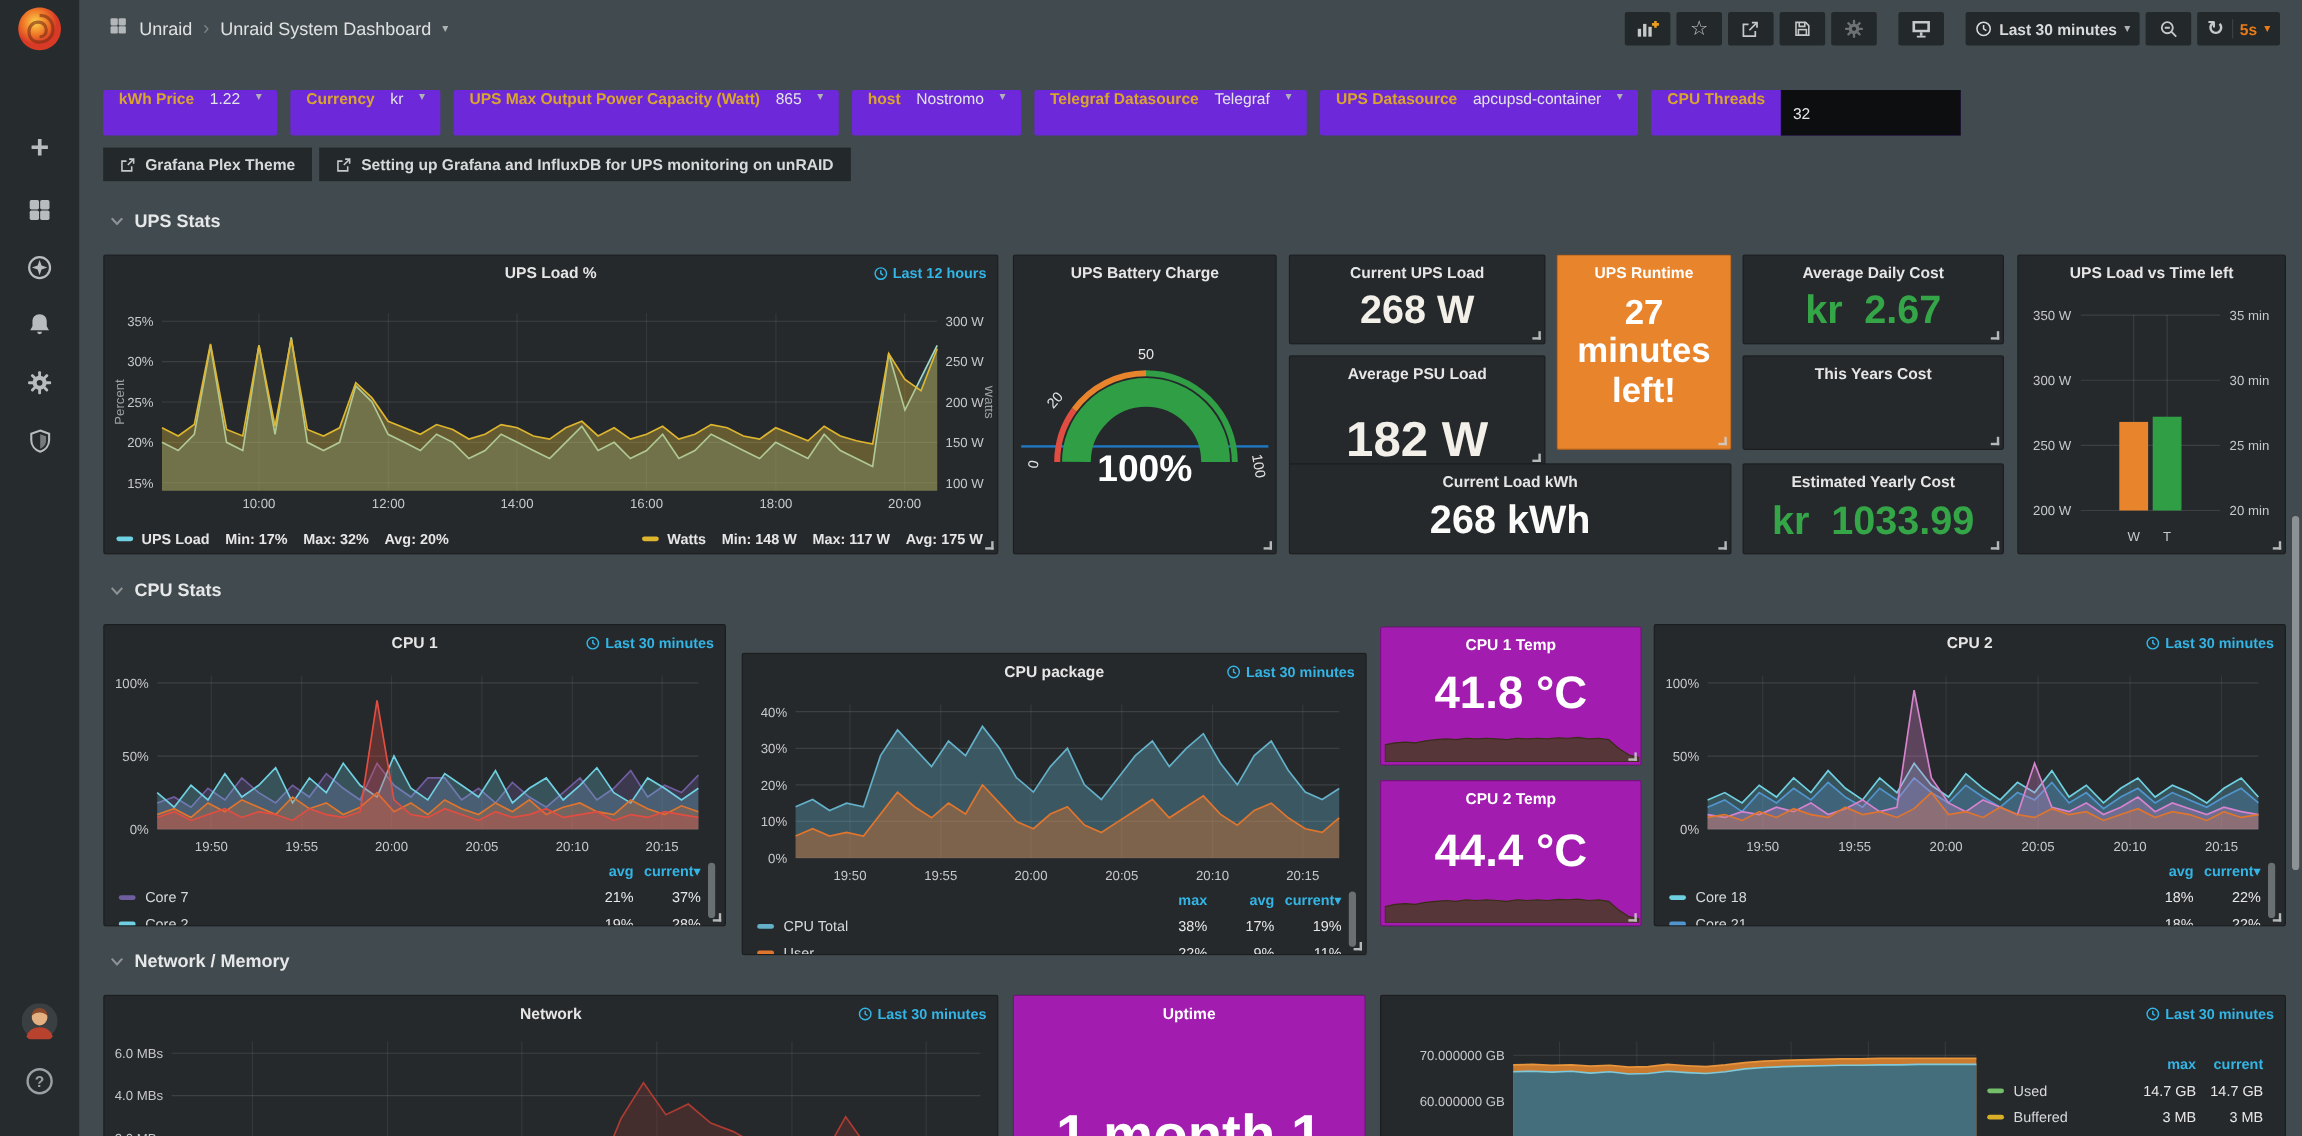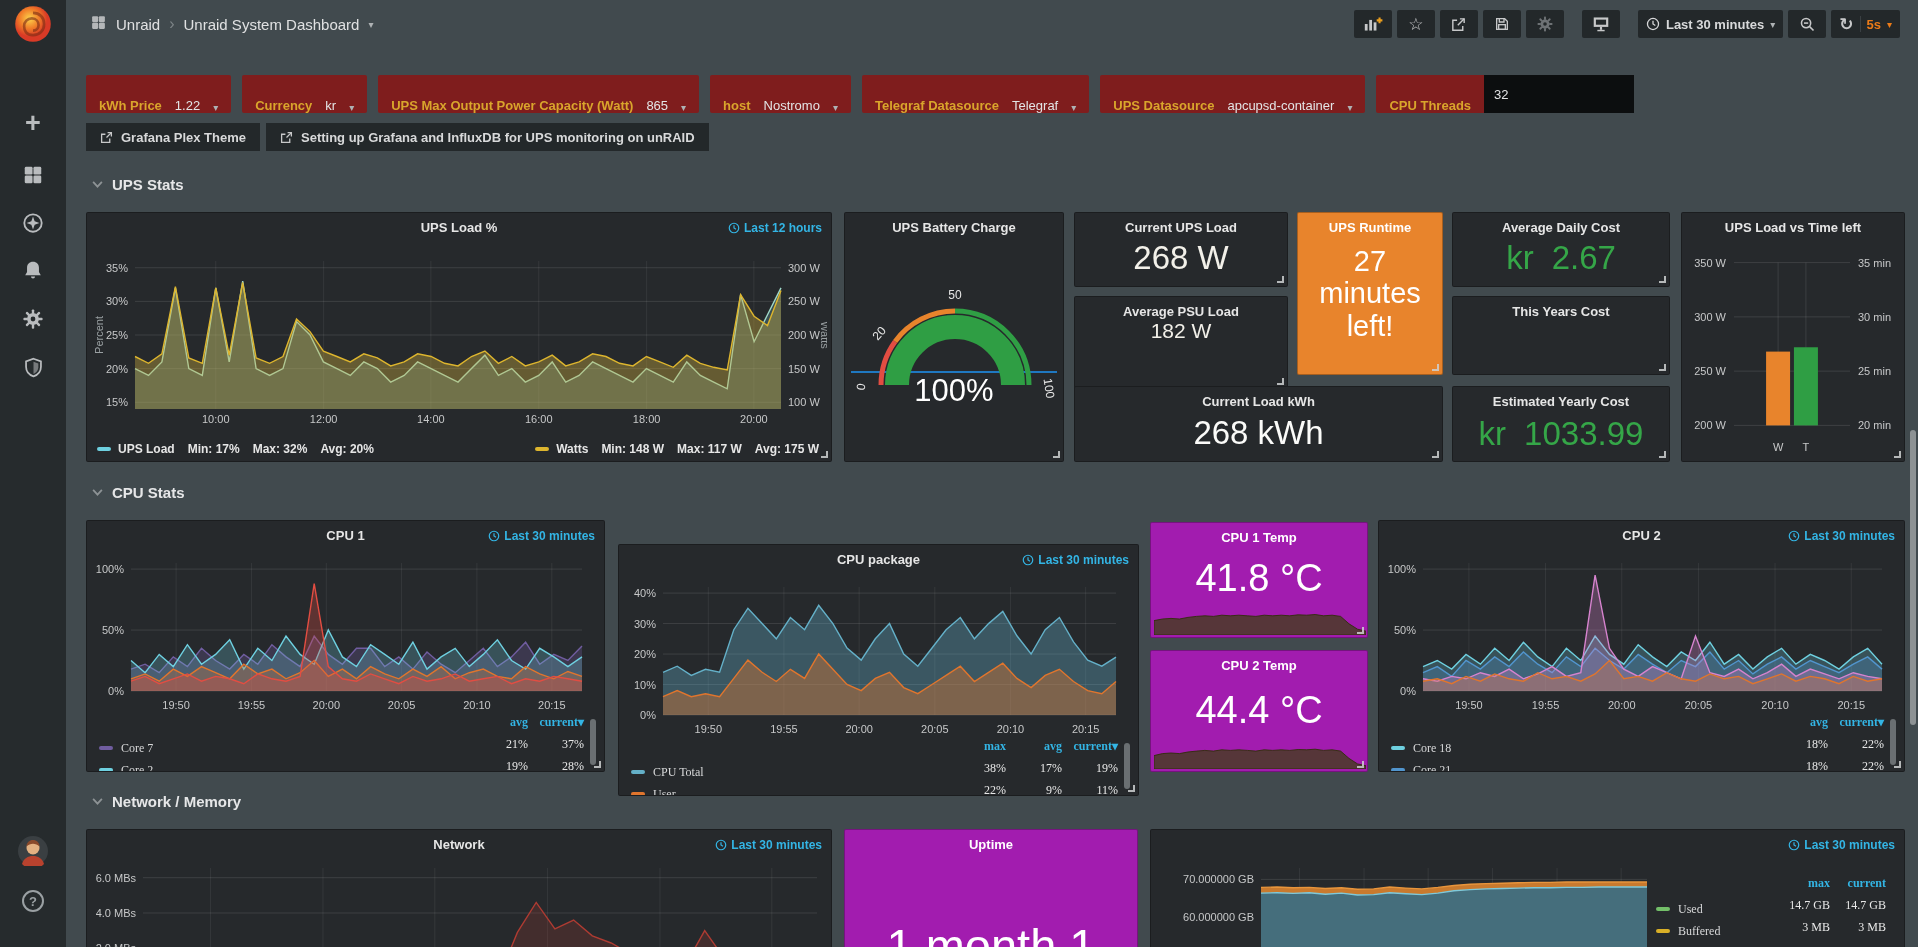--- a/index.html
+++ b/index.html
@@ -19,44 +19,44 @@
   .crumb-txt { font-size:15px; color:#e0e1e2; }
   .crumb-sep { color:#7d8487; font-size:16px; }
   .caret { color:#aeb2b4; font-size:10px; }
   .nav-right { position:absolute; right:18px; top:10px; display:flex; gap:5px; align-items:center; }
   .tbtn { min-width:38px; height:28px; background:#23282a; border-radius:2px; display:flex; align-items:center; justify-content:center; gap:6px; cursor:pointer; color:#c7c8c9; padding:0 8px; }
   .tbtn.time { font-size:13px; font-weight:bold; color:#d8d9da; }
   .orange { color:#eb7b18; }
 
   
   .vars { position:absolute; left:86px; top:75px; display:flex; gap:11px; }
-  .pill { height:38px; background:#7f1d1d; border-radius:2px; display:flex; align-items:flex-end; padding:0 13px; gap:13px; cursor:pointer; }
+  .pill { height:38px; background:#6d28d9; border-radius:2px; display:flex; align-items:flex-start; padding:0 13px; gap:13px; cursor:pointer; }
   .vlabel { color:#d9a52c; font-weight:bold; font-size:13px; white-space:nowrap; }
   .vvalue { color:#e3e4e5; font-size:13px; white-space:nowrap; }
   .vinput { width:150px; height:38px; background:#0c0e0f; border:none; color:#e3e4e5; font-size:13px; padding:0 10px; font-family:inherit; }
   .links { position:absolute; left:86px; top:123px; display:flex; gap:6px; }
   .dlink { height:28px; background:#23282a; display:flex; align-items:center; gap:8px; padding:0 14px; font-size:13px; font-weight:bold; color:#d8d9da; cursor:pointer; }
 
   
   .sect { position:absolute; left:92px; display:flex; align-items:center; gap:9px; font-size:15px; font-weight:bold; color:#e6e7e8; cursor:pointer; }
   .sect svg { opacity:.7; }
   .panel { position:absolute; background:#26292c; border:1px solid rgba(0,0,0,.28); border-radius:2px; overflow:hidden; }
   .panel.green { background:#a21caf; }
   .panel.orangebg { background:#e8842c; }
   .ptitle { position:absolute; top:7px; left:0; right:0; text-align:center; font-size:13px; font-weight:bold; color:#e6e6e6; cursor:pointer; white-space:nowrap; }
   .ptime { position:absolute; top:8px; right:9px; display:flex; gap:4px; align-items:center; font-size:12px; font-weight:bold; color:#33b5e5; cursor:pointer; }
   .chart { position:absolute; cursor:crosshair; }
   .rh { position:absolute; right:3px; bottom:3px; width:7px; height:7px; border-right:2px solid #cfd1d2; border-bottom:2px solid #cfd1d2; opacity:.85; cursor:nwse-resize; }
-  .bigstat { position:absolute; left:0; right:0; text-align:center; font-weight:normal; color:#f2f0e9; }
+  .bigstat { position:absolute; left:0; right:0; text-align:center; font-weight:bold; color:#f2f0e9; }
   .legend-row { position:absolute; left:10px; right:12px; bottom:5px; display:flex; justify-content:space-between; font-size:12px; font-weight:bold; color:#e6e6e6; }
   .lg-group { display:flex; align-items:center; }
   .lg-mark { display:inline-block; width:14px; height:4px; border-radius:2px; margin-right:7px; }
   .lg-stat { margin-left:13px; }
   .lgt { position:absolute; left:12px; right:20px; font-size:12px; }
-  .lgt-row { display:flex; height:22px;font-family:Liberation Serif, serif; }
+  .lgt-row { display:flex; align-items:center; height:22px; }
   .lgt-name { flex:1; display:flex; align-items:center; gap:8px; color:#d8d9da; cursor:pointer; }
   .lgt-cell { width:56px; text-align:right; color:#e8e8e8; }
   .lgt-head { color:#33b5e5; font-weight:bold; cursor:pointer; }
   .scrollthumb { position:absolute; width:6px; border-radius:3px; background:#6a6f72; }
   .pagescroll { position:absolute; right:2px; top:430px; width:6px; height:295px; border-radius:3px; background:rgba(255,255,255,.4); z-index:9; cursor:grab; }
   .blueline { position:absolute; left:6px; right:6px; height:2px; background:#1f78c1; }
 </style>
 </head>
 <body>
 
@@ -403,21 +403,21 @@
   <div class="rh"></div>
 </div>
 
 <div class="panel" style="left:1074px;top:212px;width:214px;height:75px">
   <div class="ptitle">Current UPS Load</div>
   <div class="bigstat" style="top:26px;font-size:33px">268 W</div>
   <div class="rh"></div>
 </div>
 <div class="panel" style="left:1074px;top:296px;width:214px;height:93px">
   <div class="ptitle">Average PSU Load</div>
-  <div class="bigstat" style="top:22px;font-size:21px">182 W</div>
+  <div class="bigstat" style="top:46px;font-size:41px">182 W</div>
   <div class="rh"></div>
 </div>
 <div class="panel" style="left:1074px;top:386px;width:369px;height:76px">
   <div class="ptitle">Current Load kWh</div>
   <div class="bigstat" style="top:27px;font-size:33px;color:#fbfbf9">268 kWh</div>
   <div class="rh"></div>
 </div>
 
 <div class="panel orangebg" style="left:1297px;top:212px;width:146px;height:163px">
   <div class="ptitle" style="color:#fff">UPS Runtime</div>

